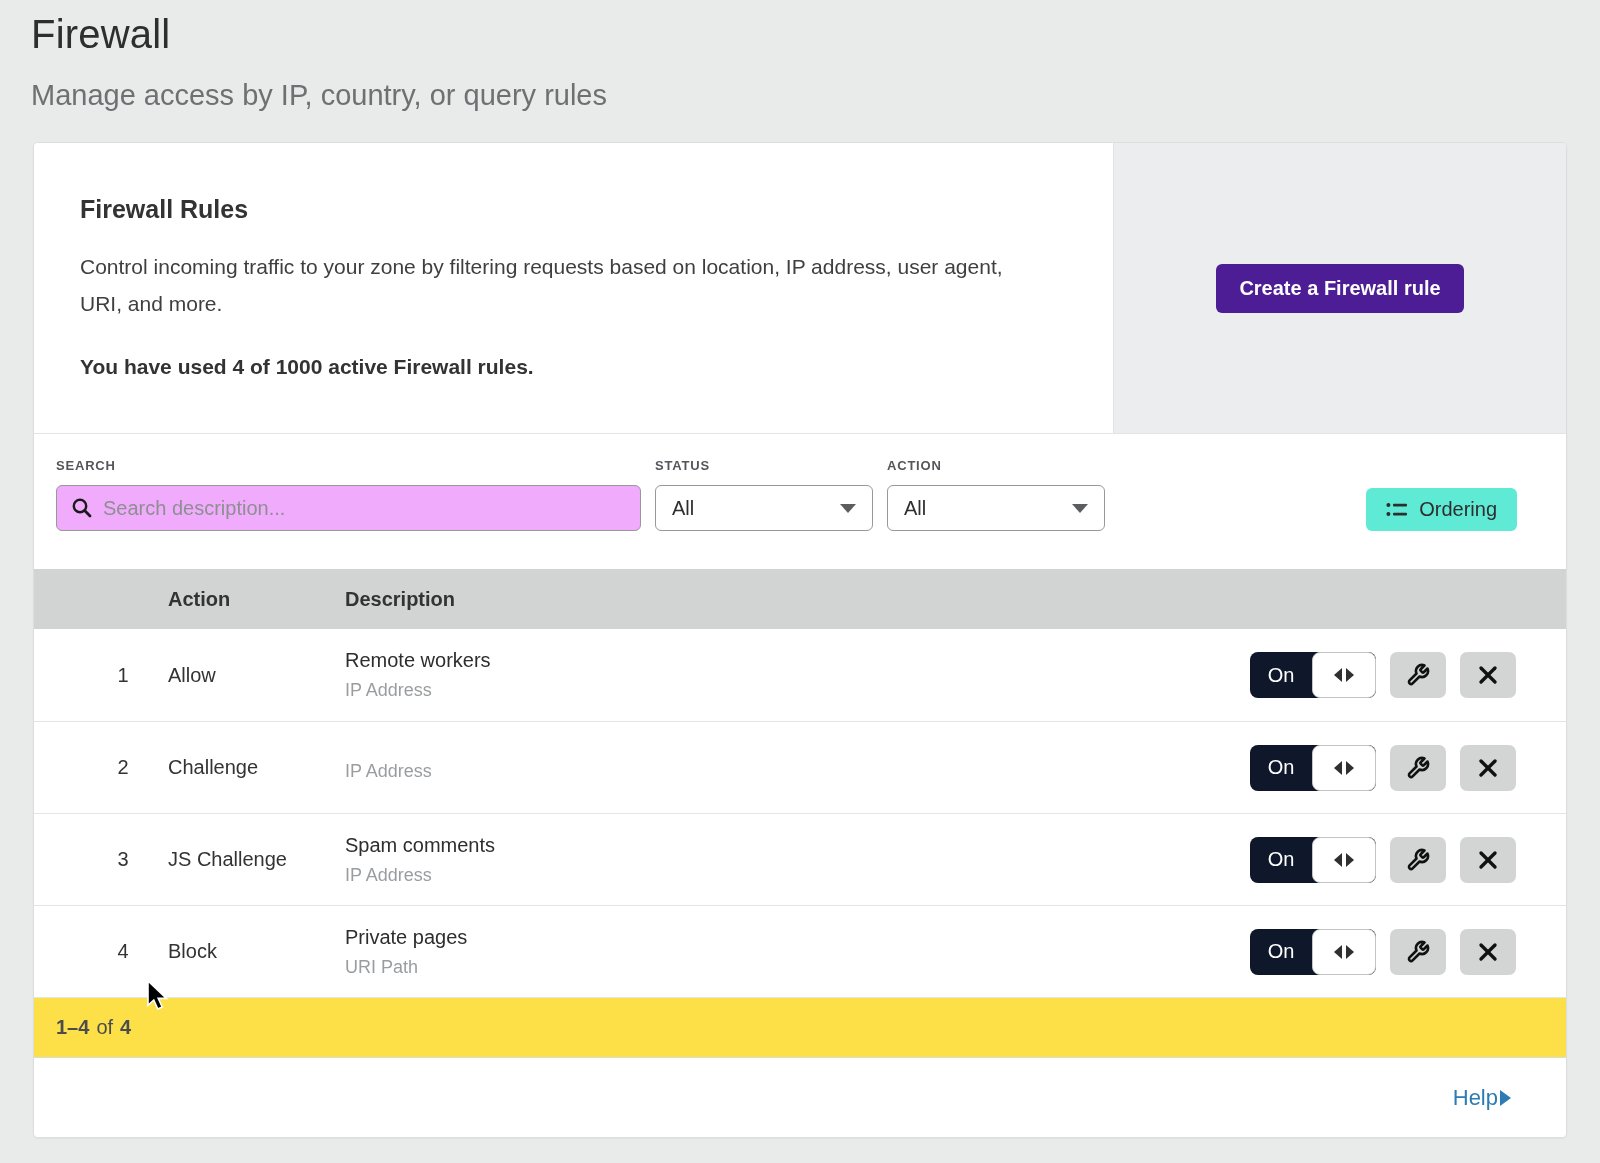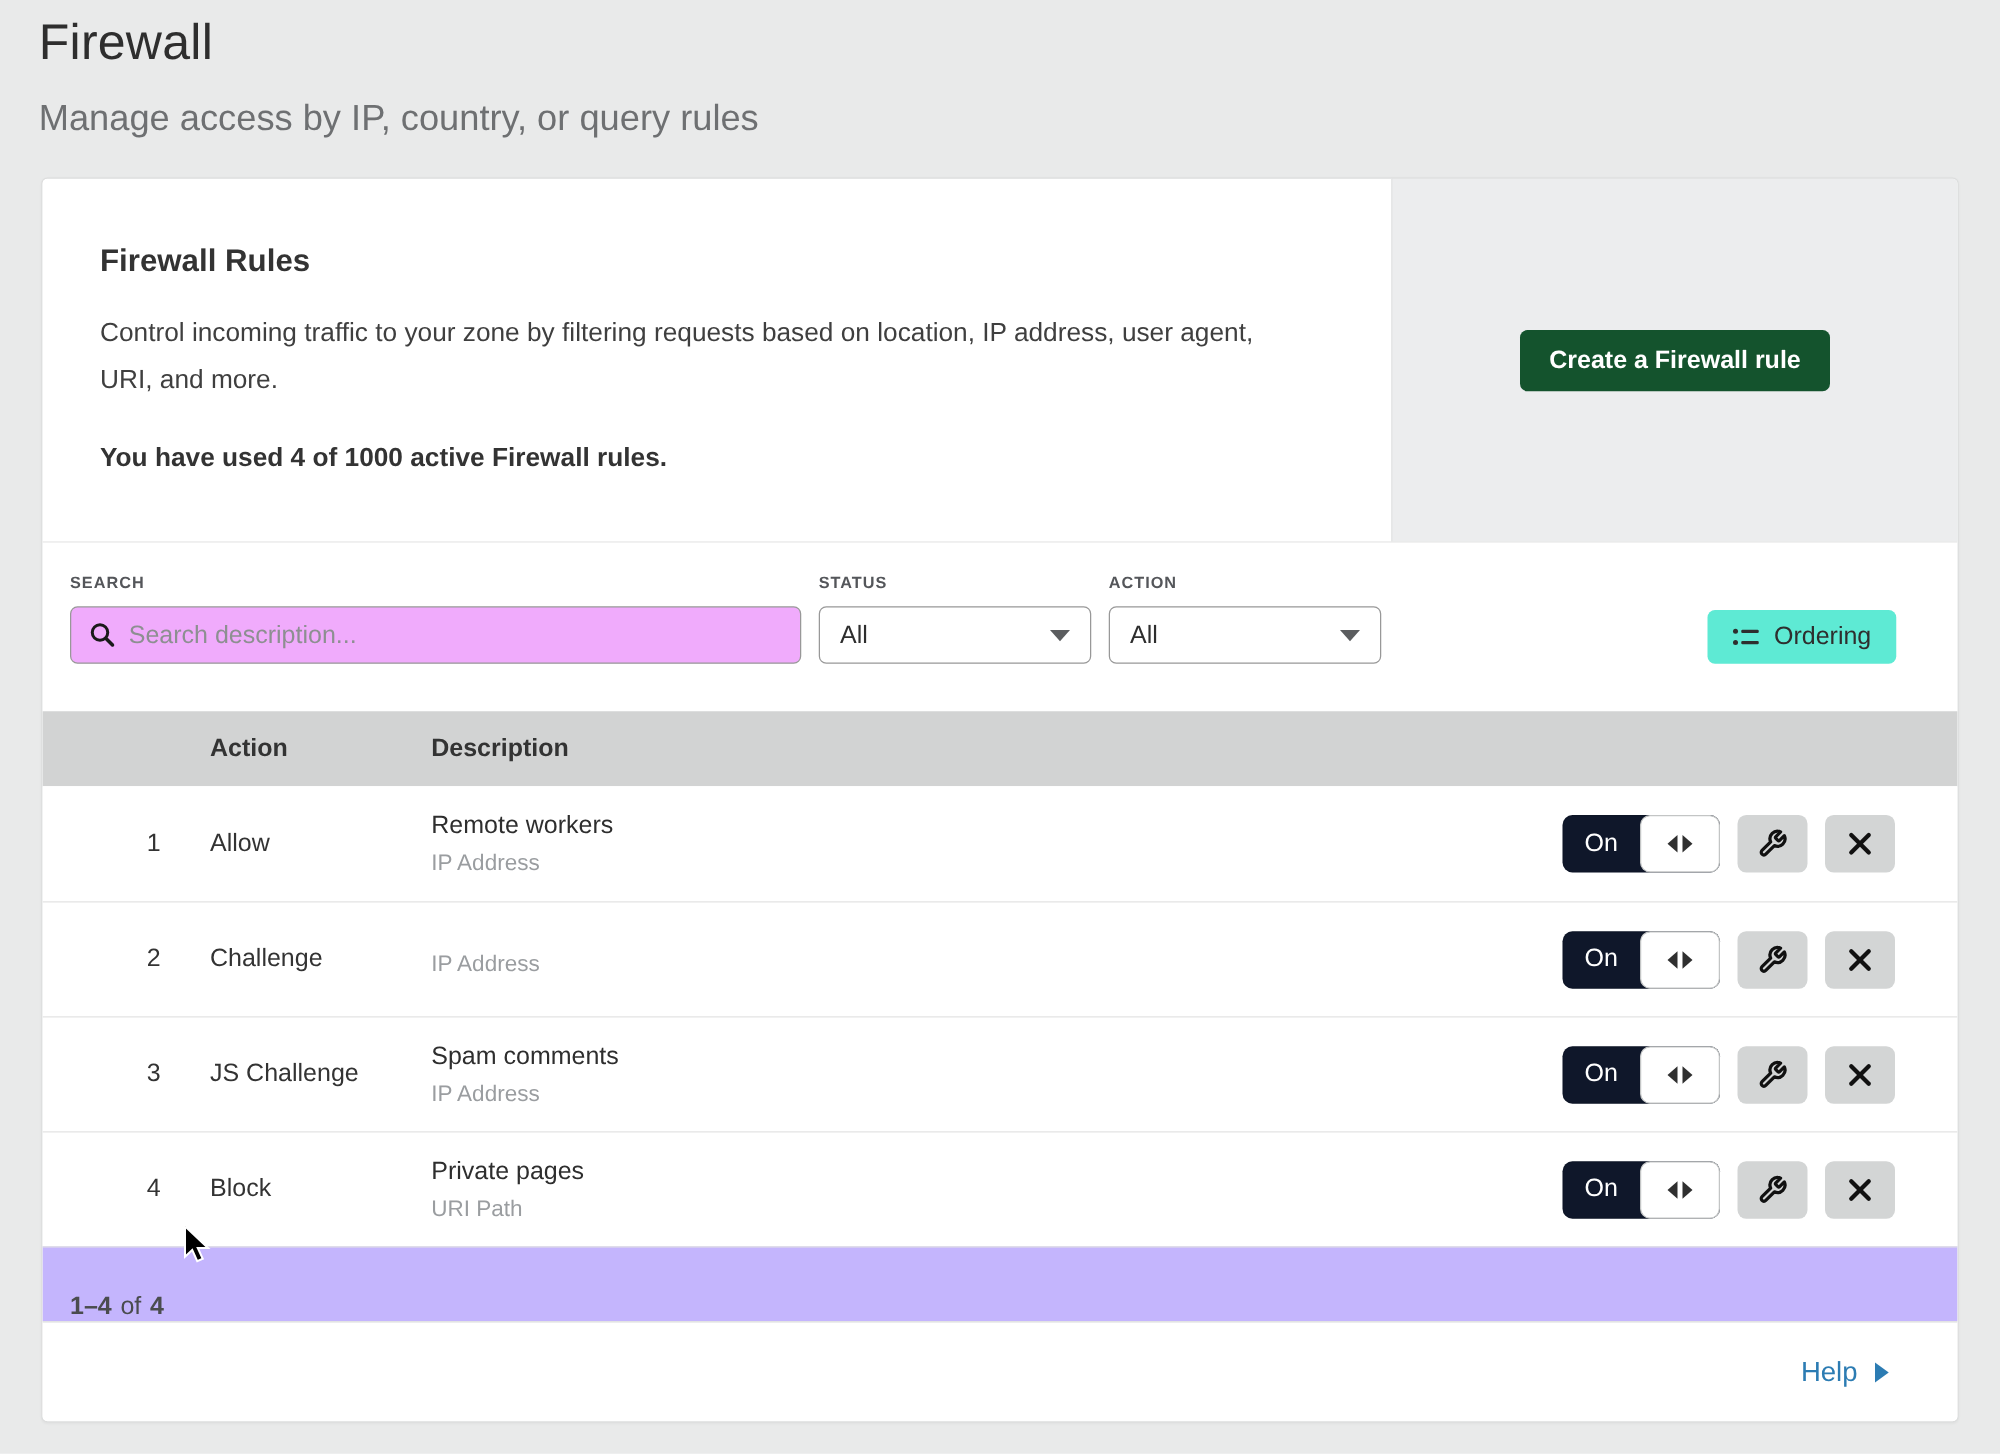--- a/index.html
+++ b/index.html
@@ -30,21 +30,21 @@
   .intro { display:flex; min-height:290px; }
   .intro-left { width:1079px; padding:52px 60px 40px 46px; background:#fff; }
   .intro-heading { font-size:25px; font-weight:700; color:#333; }
   .intro-desc { margin-top:24px; font-size:21px; line-height:37px; color:#3f3f3f; max-width:950px; }
   .intro-usage { margin-top:33px; font-size:21px; font-weight:700; color:#333; }
   .intro-aside {
     flex:1; background:#ecedee; border-left:1px solid #e2e3e3;
     display:flex; align-items:center; justify-content:center;
   }
   .create-btn {
-    background:#14532d; color:#fff; border:none; border-radius:6px;
+    background:#4c1d95; color:#fff; border:none; border-radius:6px;
     font-family:inherit; font-size:20px; font-weight:600;
     padding:13px 23px; cursor:pointer;
   }
 
   
   .filters {
     border-top:1px solid #e3e4e4; background:#fff;
     display:flex; align-items:flex-end;
     padding:24px 49px 38px 22px;
   }
@@ -114,30 +114,30 @@
     display:flex; align-items:center; justify-content:center; gap:4px;
   }
   .tri-left { width:0; height:0; border-top:7px solid transparent; border-bottom:7px solid transparent; border-right:8px solid #2f2f2f; }
   .tri-right { width:0; height:0; border-top:7px solid transparent; border-bottom:7px solid transparent; border-left:8px solid #2f2f2f; }
   .sq-btn {
     width:56px; height:46px; background:#d3d5d5; border:none; border-radius:7px;
     display:flex; align-items:center; justify-content:center; cursor:pointer;
   }
 
   
-  .pagination { height:60px; display:flex; align-items:flex-end; padding-left:22px;
-    font-size:20px; color:#4a4c4e; border-top:1px solid #e3e4e4; background:#c4b5fd; }
+  .pagination { height:60px; display:flex; align-items:center; padding-left:22px;
+    font-size:20px; color:#4a4c4e; border-top:1px solid #e3e4e4; background:#fde047; }
   .pagination .b { font-weight:700; }
   .pagination .sep { font-weight:400; margin:0 7px; }
   .help-row {
     border-top:1px solid #dadbdb; height:80px; background:#fff;
     display:flex; align-items:center; justify-content:flex-end; padding-right:55px;
   }
   .help-link {
-    display:flex; align-items:center; gap:14px; font-size:22px;
+    display:flex; align-items:center; gap:2px; font-size:22px;
     color:#2c7cb3; text-decoration:none; cursor:pointer;
   }
   .help-caret { width:0; height:0; border-top:8px solid transparent; border-bottom:8px solid transparent; border-left:11px solid #2c7cb3; }
 
   
   .mouse-cursor { position:absolute; left:146px; top:981px; pointer-events:none; }
 </style>
 </head>
 <body>
 

